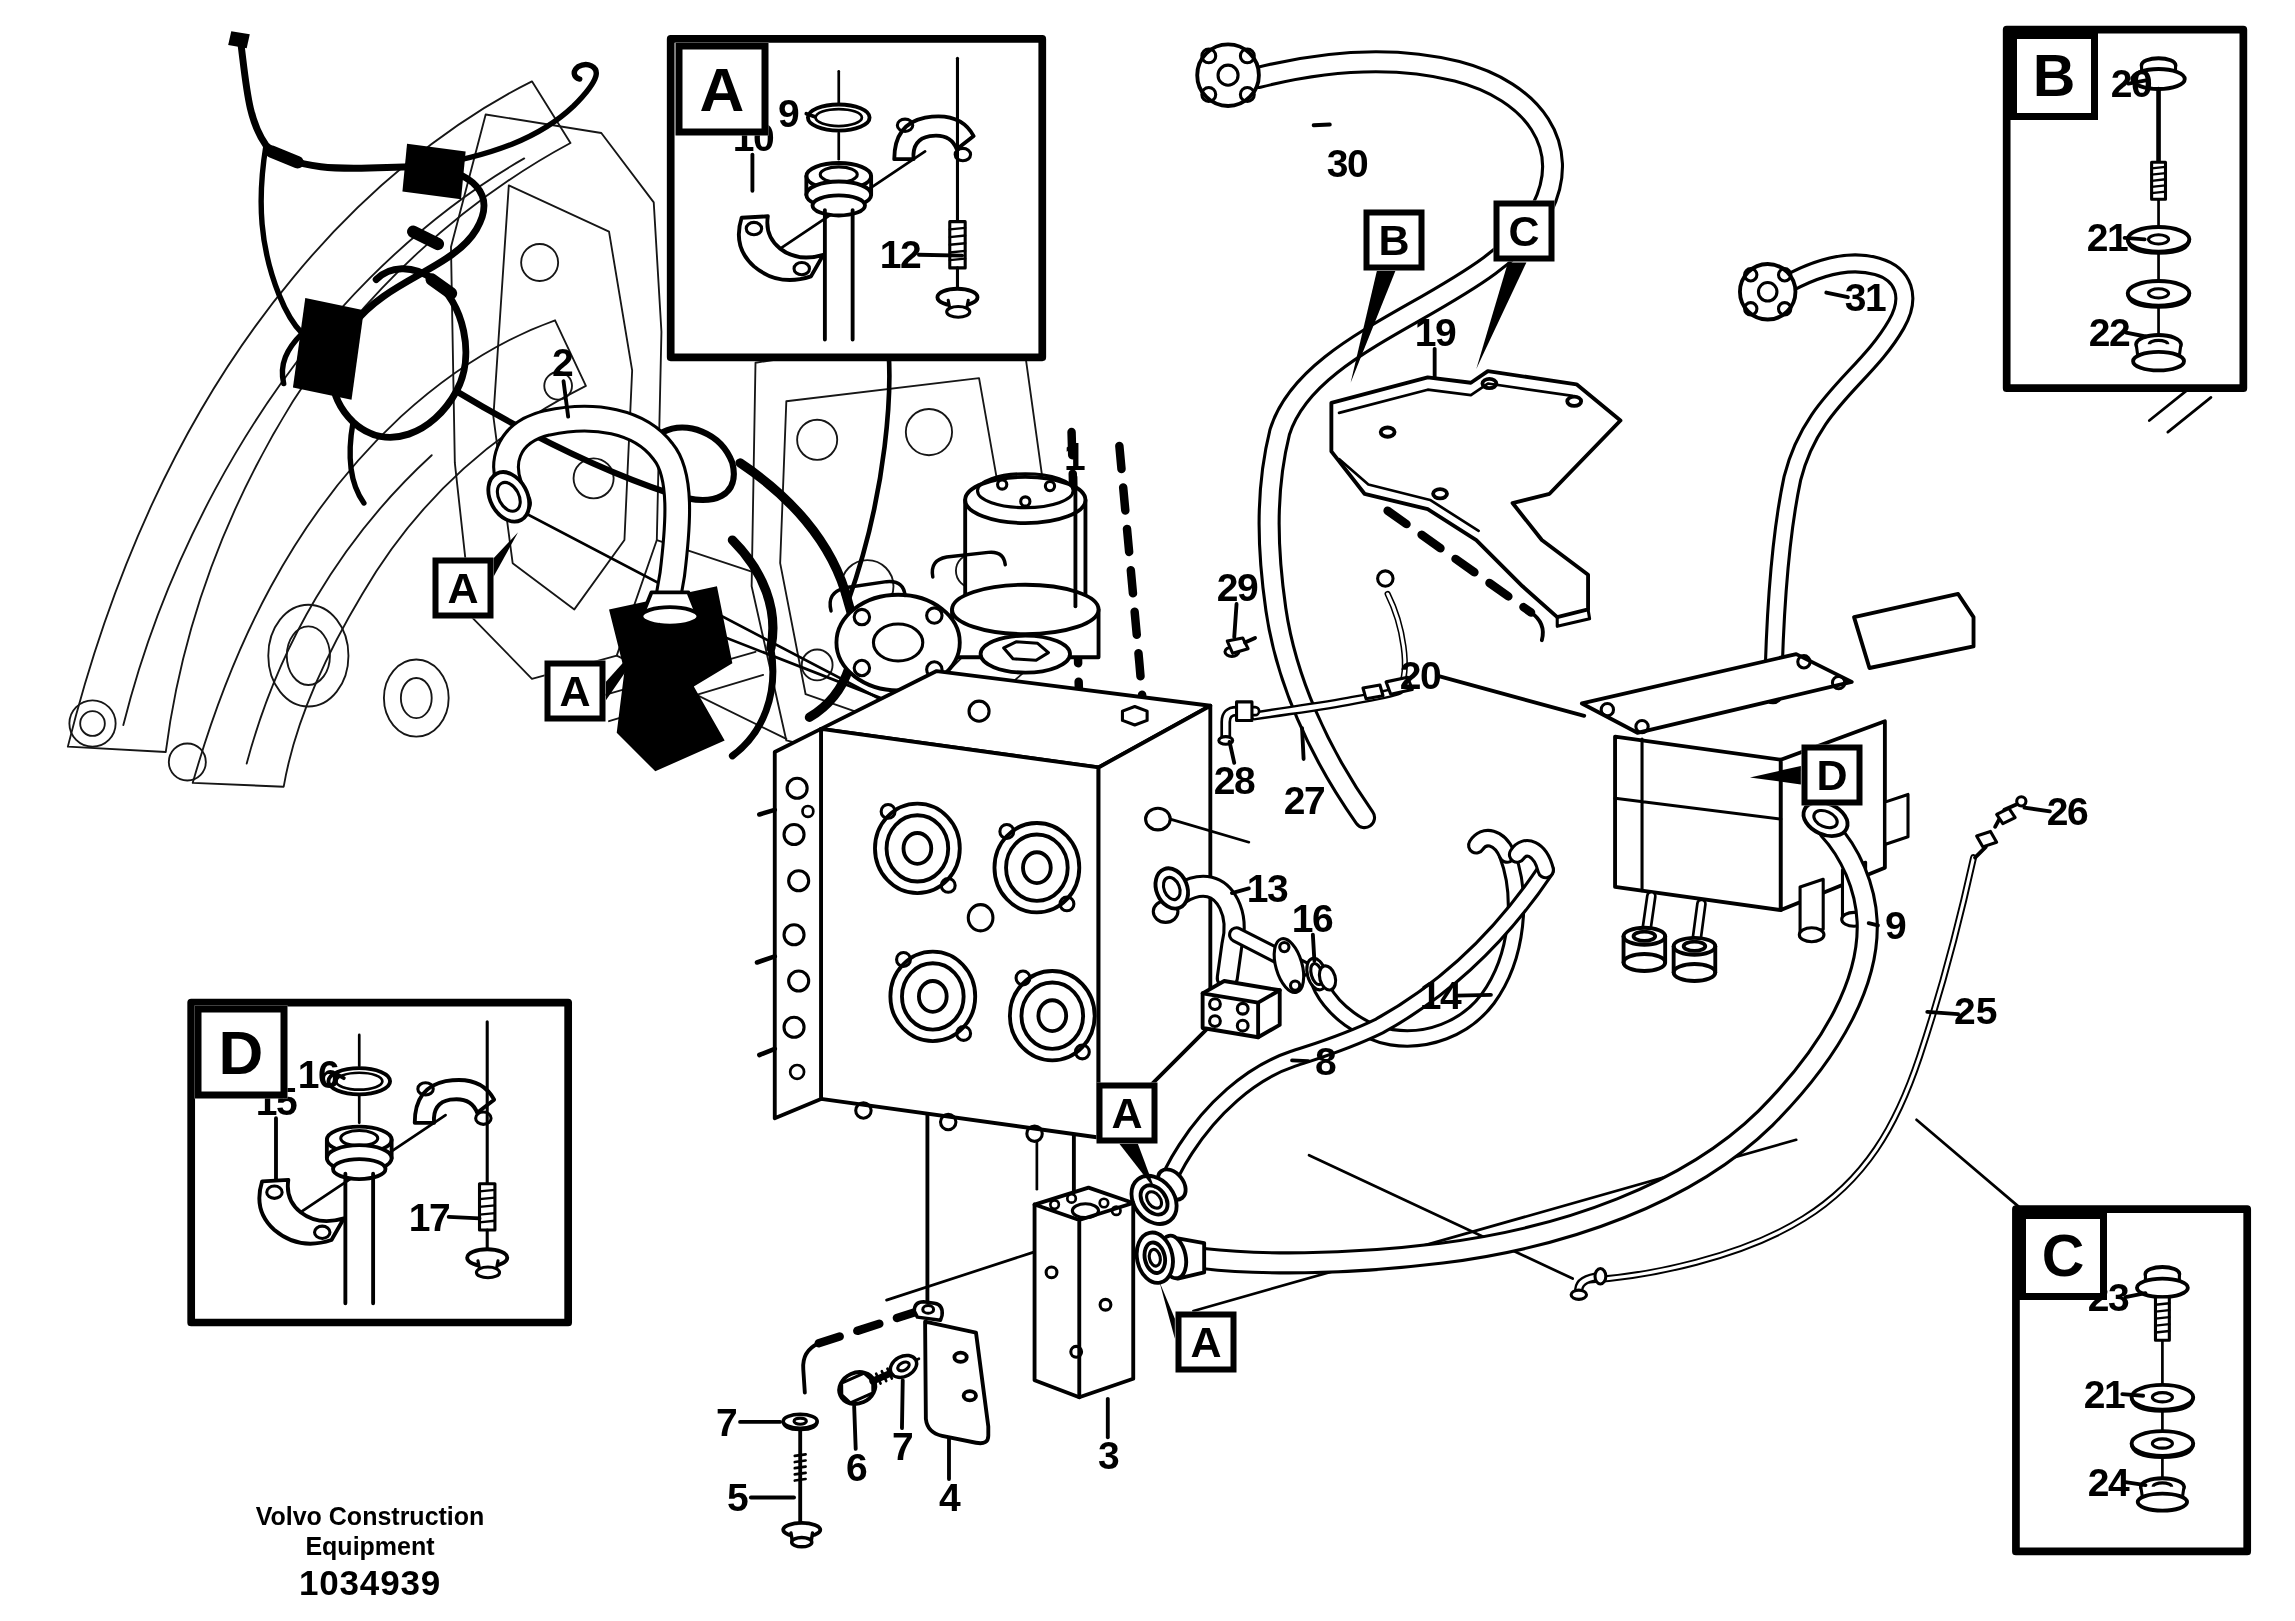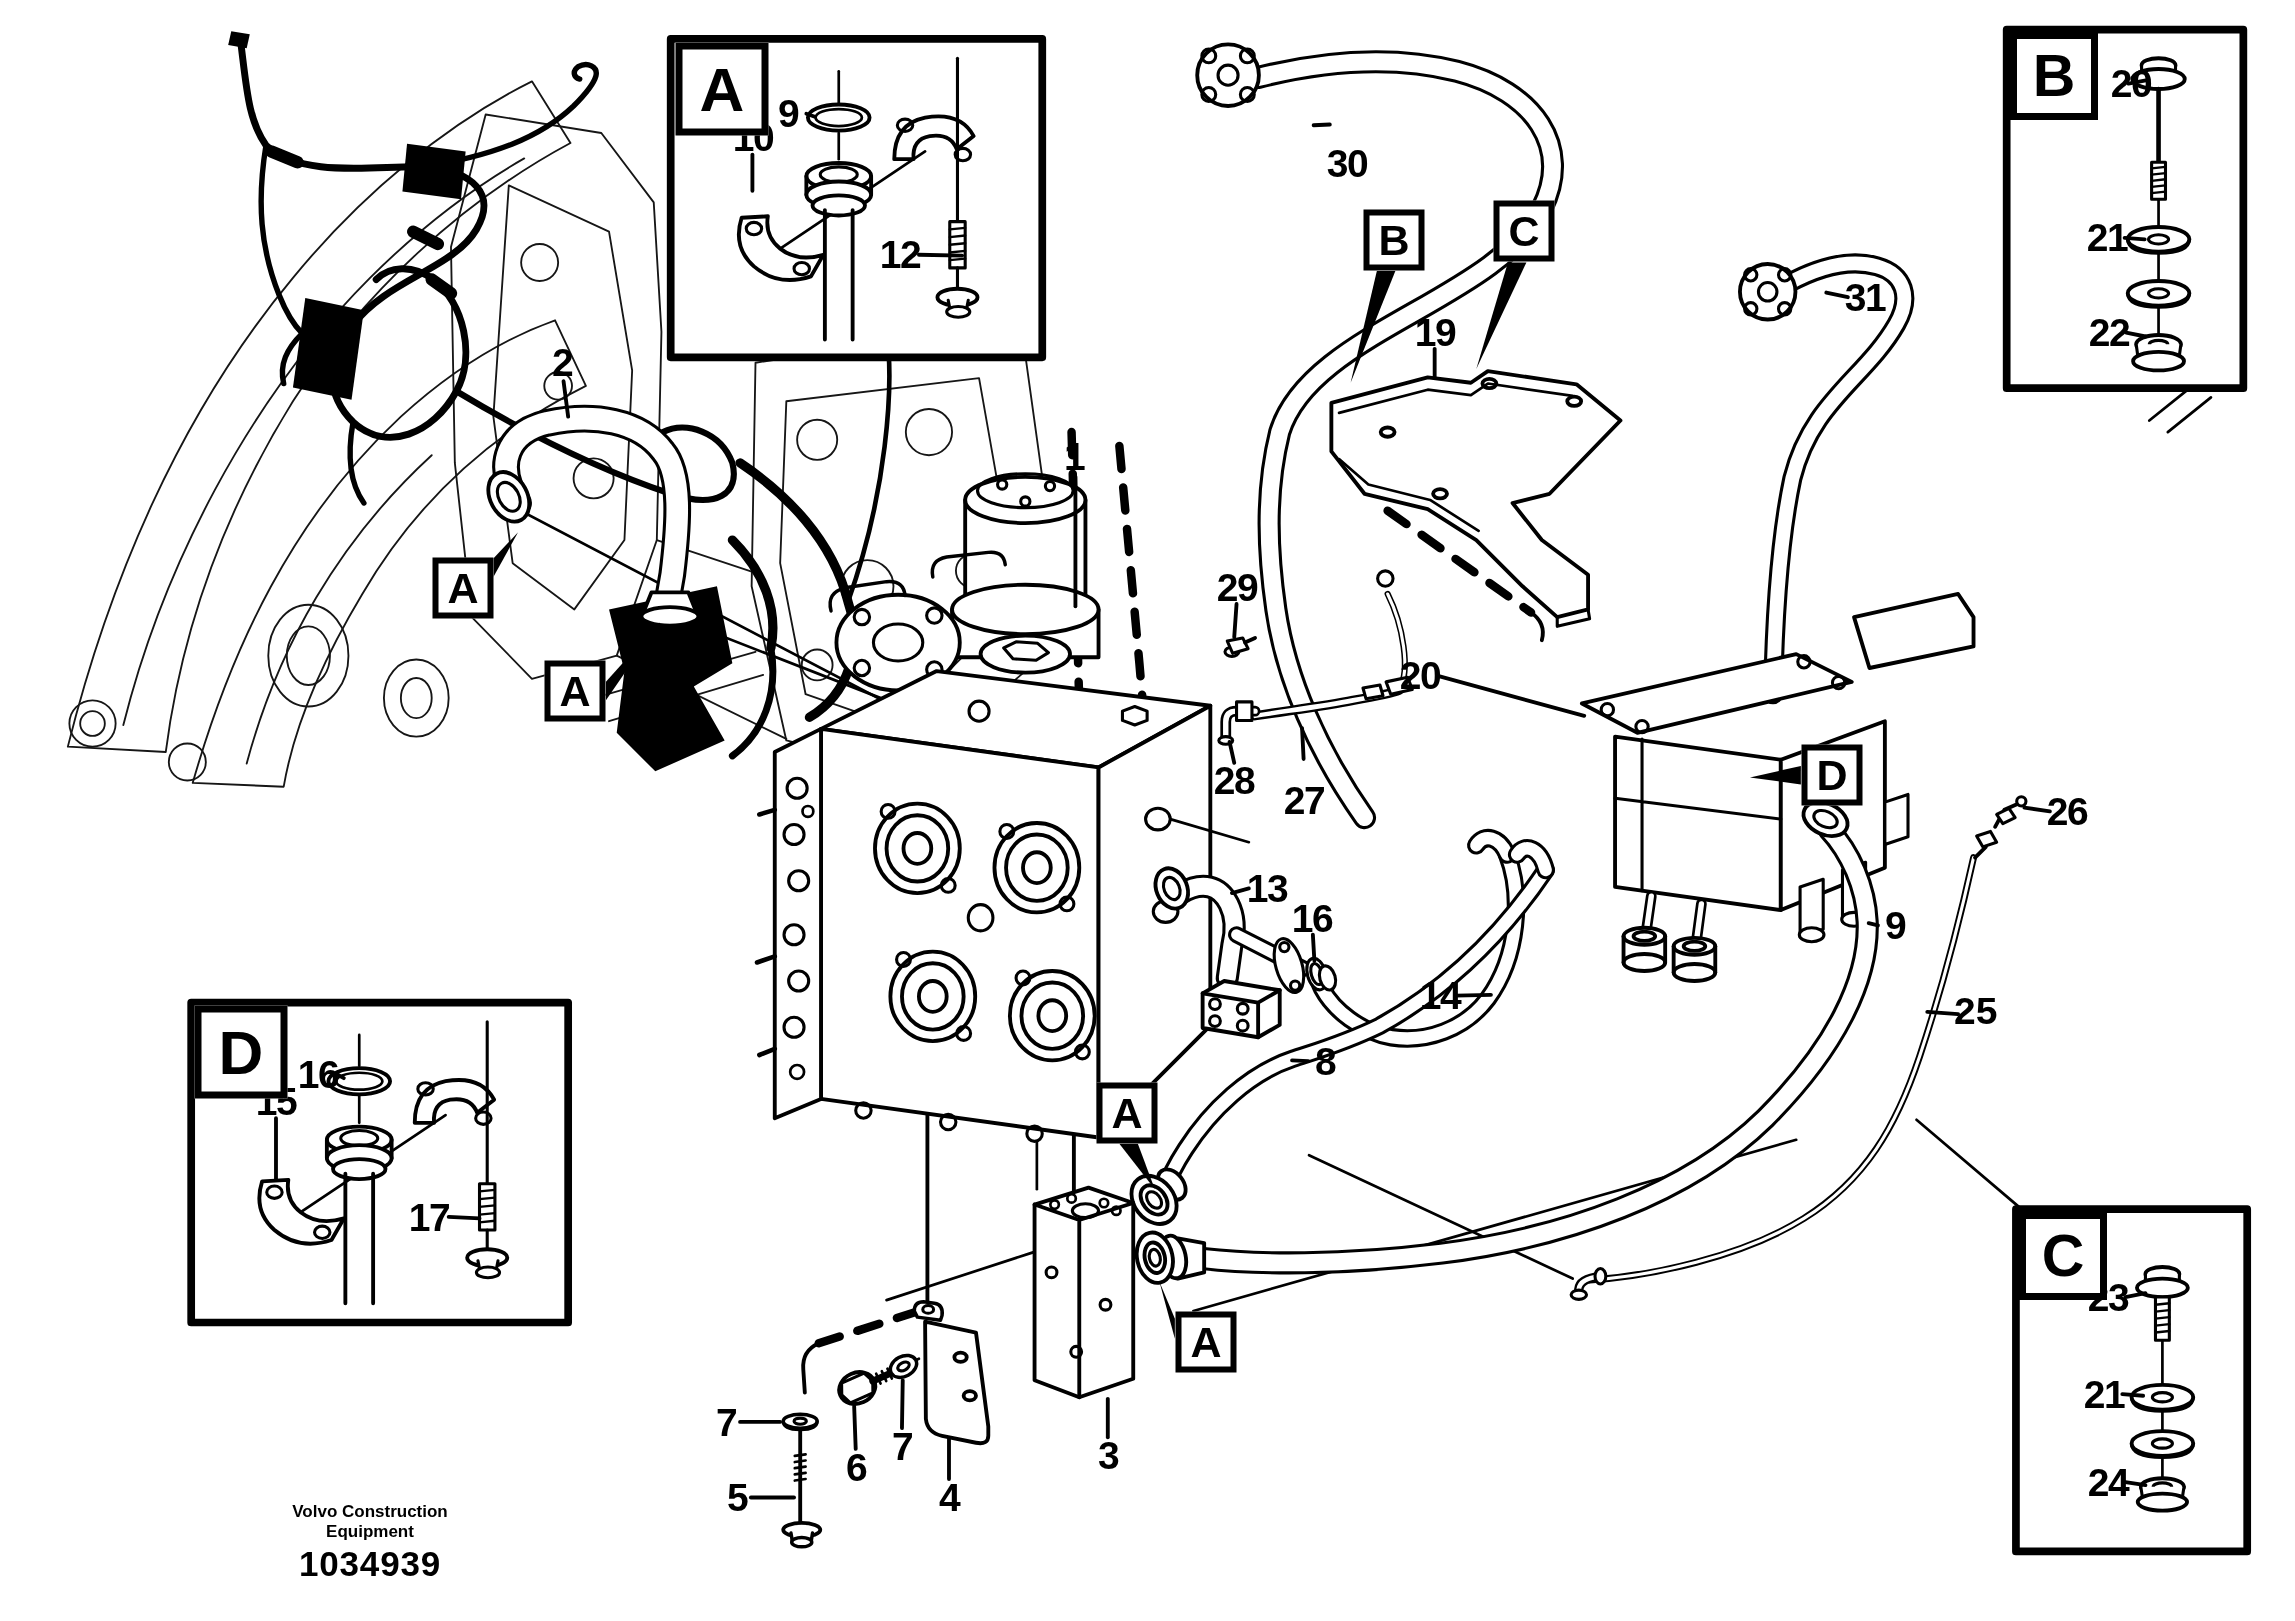--- a/index.html
+++ b/index.html
@@ -7,21 +7,21 @@
         font-family:"Liberation Sans",sans-serif;color:#000;}
   #art{position:absolute;left:0;top:0;}
   #labels{position:absolute;left:0;top:0;width:100%;height:100%;}
   .callout{position:absolute;transform:translate(-50%,-50%);
            font:bold 39px/1 "Liberation Sans",sans-serif;letter-spacing:-1.5px;white-space:nowrap;}
   .marker{position:absolute;transform:translate(-50%,-50%);display:flex;align-items:center;justify-content:center;
           background:#fff;border:6.2px solid #000;font-weight:bold;line-height:1;}
   .marker.box{width:49px;height:49px;font-size:43px;}
   .marker.chip{border-width:7px;font-size:62px;}
   .brand{position:absolute;text-align:center;transform:translate(-50%,0);font-weight:bold;}
-  .brand .l{font-size:17px;line-height:1.18;}
+  .brand .l{font-size:25px;line-height:1.18;}
   .brand .n{font-size:35px;line-height:1.25;letter-spacing:0.8px;}
   svg *{vector-effect:none;}
 </style>
 <title>1034939</title></head>
 <body>
 
 <div id="page">
 
 <svg id="art" width="2295" height="1622" viewBox="0 0 2977 2103" fill="none" stroke="#000" stroke-linecap="round" stroke-linejoin="round">
 

